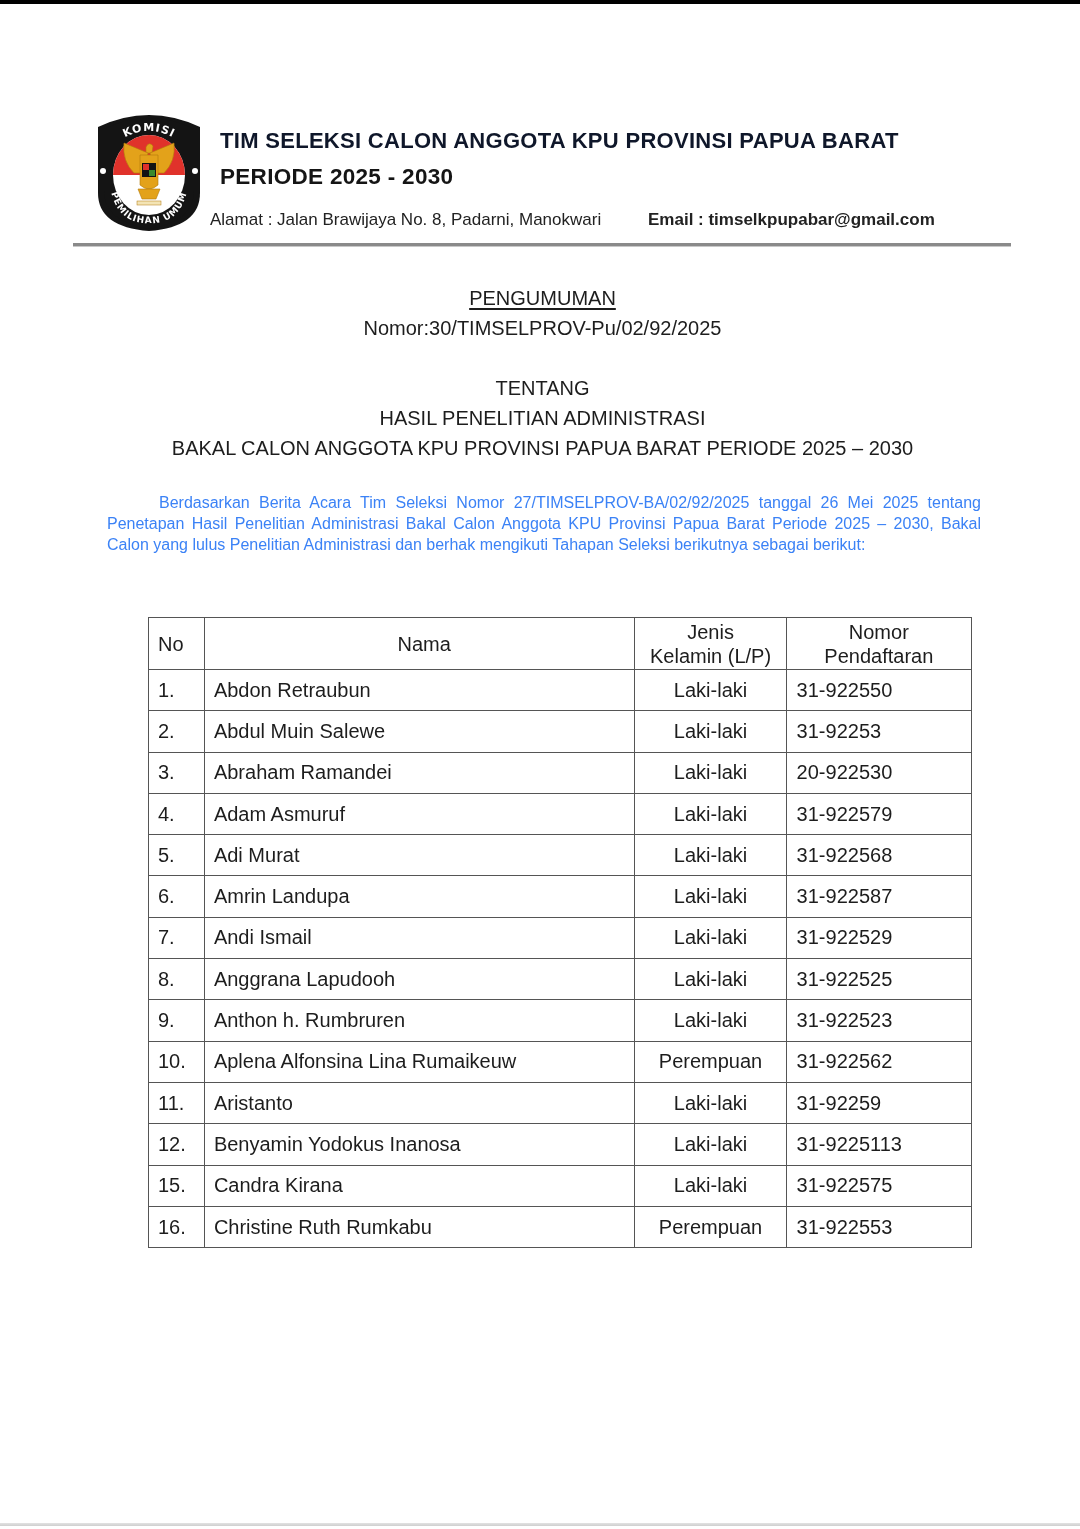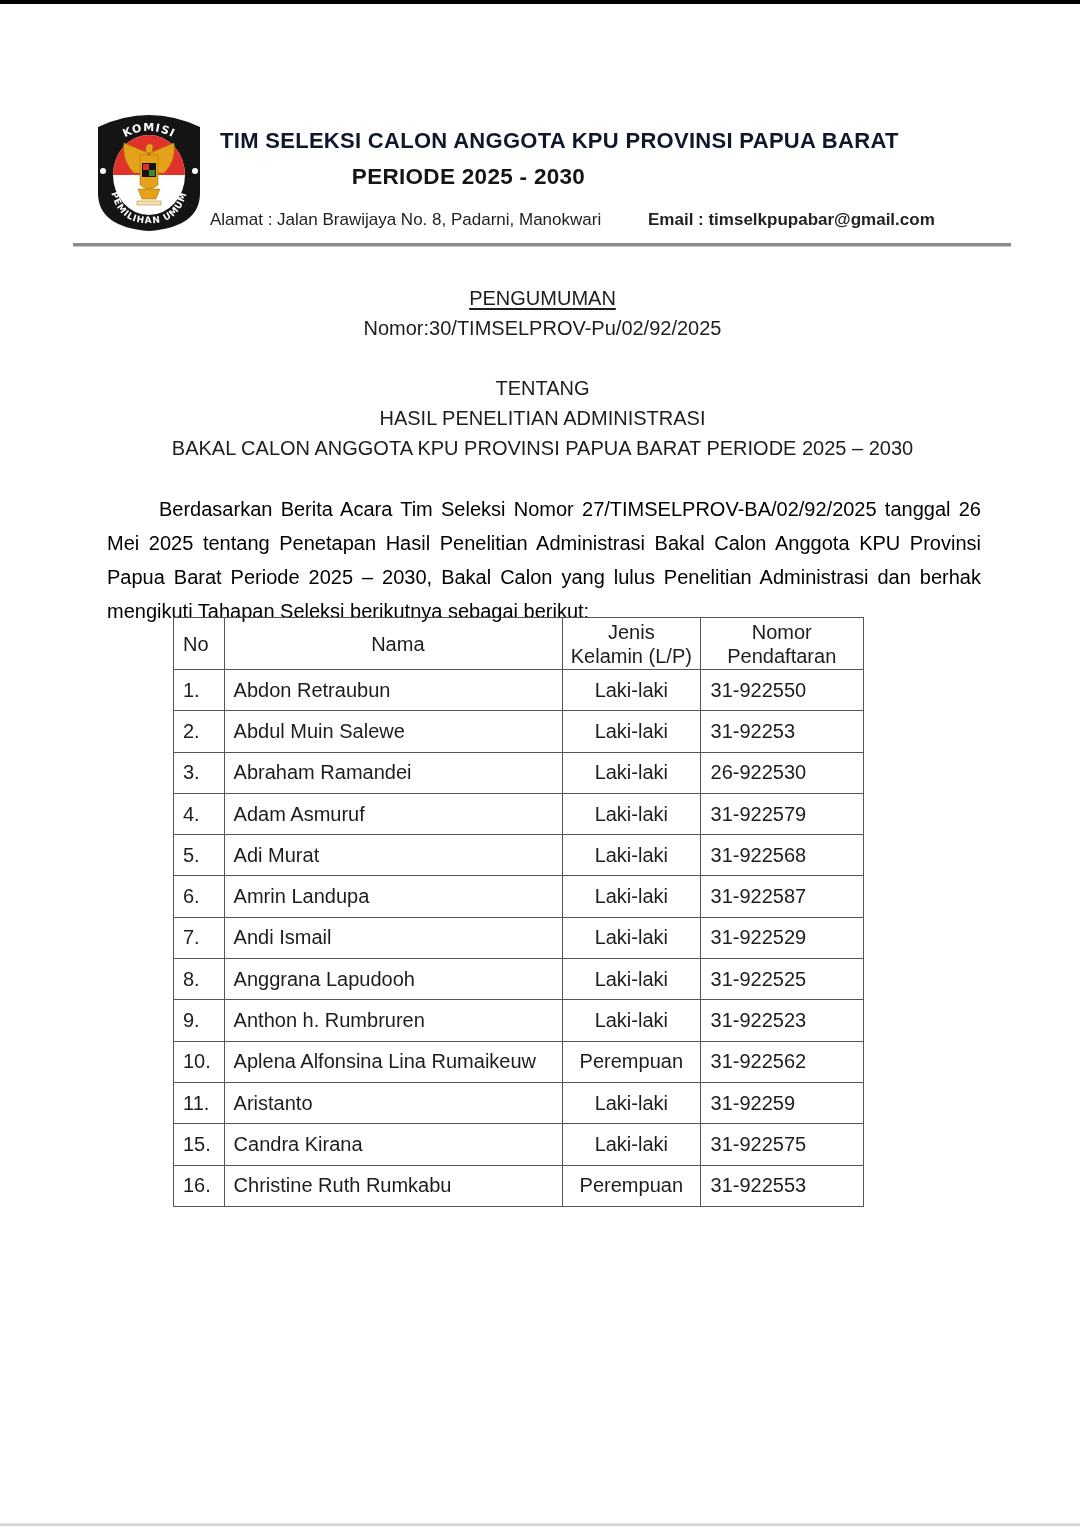--- a/index.html
+++ b/index.html
@@ -7,37 +7,37 @@
     width: 1080px; height: 1529px; position: relative; overflow: hidden;
     background: #ffffff; color: #1a1a1a;
     font-family: "Liberation Sans", sans-serif;
   }
   .top-bar { position: absolute; left: 0; top: 0; width: 1080px; height: 4px; background: #000; }
   .bottom-line { position: absolute; left: 0; top: 1523px; width: 1080px; height: 3px; background: linear-gradient(#e2e2e2, #cfcfcf); }
 
   
   .logo { position: absolute; left: 94px; top: 113px; width: 110px; height: 118px; }
   .head-title { position: absolute; left: 220px; top: 128px; width: 745px; font-weight: bold; font-size: 22px; letter-spacing: 0.3px; white-space: nowrap; color: #0f172a; }
-  .head-period { position: absolute; left: 220px; top: 164px; width: 497px; text-align: center; font-weight: bold; font-size: 22.5px; letter-spacing: 0.3px; color: #151515; }
+  .head-period { position: absolute; left: 220px; top: 164px; width: 497px; text-align: left; font-weight: bold; font-size: 22.5px; letter-spacing: 0.3px; color: #151515; }
   .head-address { position: absolute; left: 210px; top: 210px; font-size: 17px; color: #222; white-space: nowrap; }
   .head-email { position: absolute; left: 648px; top: 210px; font-size: 17px; color: #222; white-space: nowrap; font-weight: bold; }
   .head-rule { position: absolute; left: 73px; top: 243px; width: 938px; height: 3px; background: #8a8a8a; border-bottom: 1px solid #c8c8c8; }
 
   
   .center { position: absolute; left: 0; width: 1085px; text-align: center; font-size: 20px; color: #1d1d1d; white-space: nowrap; }
   .ann-title { top: 287px; text-decoration: underline; text-underline-offset: 3px; }
   .ann-number { top: 317px; }
   .about { top: 377px; }
   .subject1 { top: 407px; }
   .subject2 { top: 437px; }
 
-  .body-para { position: absolute; left: 107px; top: 492px; width: 874px; font-size: 20px; line-height: 34px; text-align: justify; color: #000000; text-indent: 52px; }
+  .body-para { position: absolute; left: 107px; top: 492px; width: 874px; font-size: 16px; line-height: 21px; text-align: justify; color: #3b82f6; text-indent: 52px; }
 
   
-  table.results { position: absolute; left: 173px; top: 617px; width: 691px; border-collapse: collapse; font-size: 20px; color: #1d1d1d; }
+  table.results { position: absolute; left: 148px; top: 617px; width: 824px; border-collapse: collapse; font-size: 20px; color: #1d1d1d; }
   table.results th, table.results td { border: 1.5px solid #555; padding: 0; }
   table.results th { font-weight: normal; height: 51px; line-height: 24px; }
   table.results td { height: 40.3px; }
   .c-no { width: 47px; text-align: left; padding-left: 9px !important; }
   .c-name { width: 440px; text-align: left; padding-left: 9px !important; }
   .c-sex { width: 153px; text-align: center; }
   .c-reg { width: 179px; text-align: left; padding-left: 10px !important; }
   th.c-name { text-align: center; }
   th.c-reg { text-align: center; padding-left: 0 !important; }
 </style>
@@ -118,21 +118,21 @@
     <tr>
         <td class="c-no">2.</td>
         <td class="c-name">Abdul Muin Salewe</td>
         <td class="c-sex">Laki-laki</td>
         <td class="c-reg">31-92253</td>
       </tr>
     <tr>
         <td class="c-no">3.</td>
         <td class="c-name">Abraham Ramandei</td>
         <td class="c-sex">Laki-laki</td>
-        <td class="c-reg">26-922530</td>
+        <td class="c-reg">20-922530</td>
       </tr>
     <tr>
         <td class="c-no">4.</td>
         <td class="c-name">Adam Asmuruf</td>
         <td class="c-sex">Laki-laki</td>
         <td class="c-reg">31-922579</td>
       </tr>
     <tr>
         <td class="c-no">5.</td>
         <td class="c-name">Adi Murat</td>
@@ -169,20 +169,26 @@
         <td class="c-sex">Perempuan</td>
         <td class="c-reg">31-922562</td>
       </tr>
     <tr>
         <td class="c-no">11.</td>
         <td class="c-name">Aristanto</td>
         <td class="c-sex">Laki-laki</td>
         <td class="c-reg">31-92259</td>
       </tr>
     <tr>
+        <td class="c-no">12.</td>
+        <td class="c-name">Benyamin Yodokus Inanosa</td>
+        <td class="c-sex">Laki-laki</td>
+        <td class="c-reg">31-9225113</td>
+      </tr>
+    <tr>
         <td class="c-no">15.</td>
         <td class="c-name">Candra Kirana</td>
         <td class="c-sex">Laki-laki</td>
         <td class="c-reg">31-922575</td>
       </tr>
     <tr>
         <td class="c-no">16.</td>
         <td class="c-name">Christine Ruth Rumkabu</td>
         <td class="c-sex">Perempuan</td>
         <td class="c-reg">31-922553</td>

